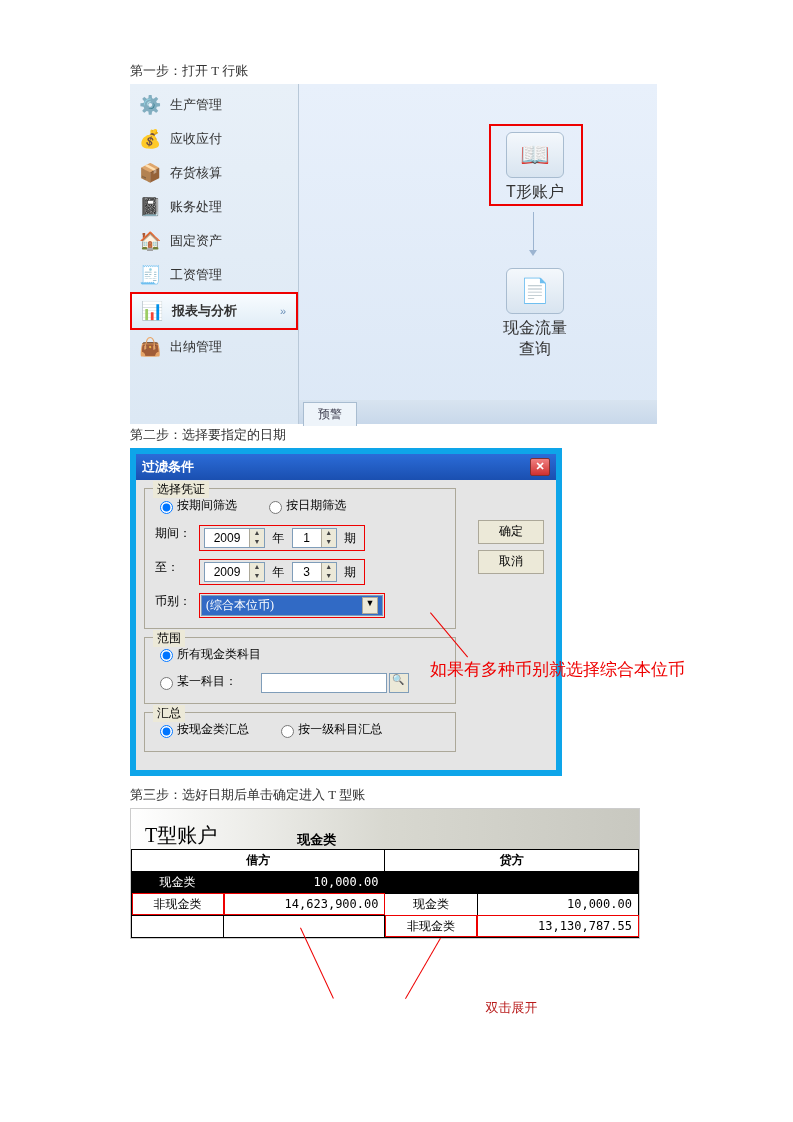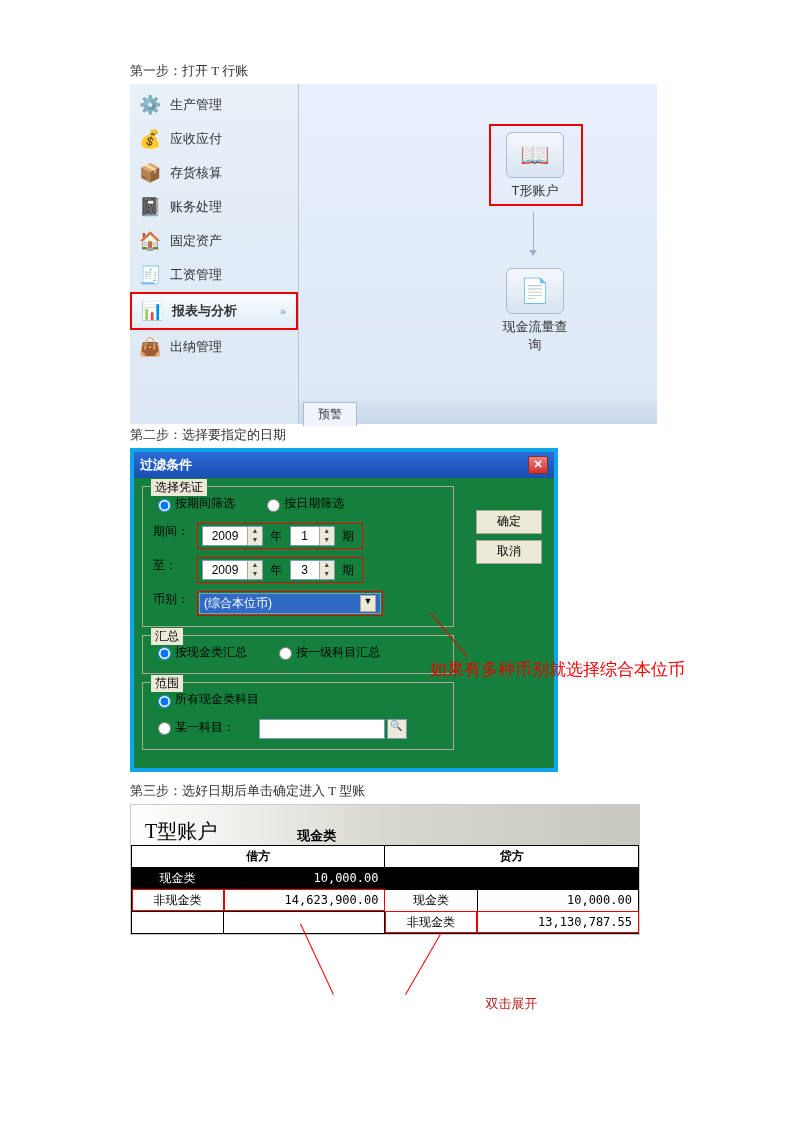--- a/index.html
+++ b/index.html
@@ -11,51 +11,51 @@
 .si { display:flex; align-items:center; height:34px; padding-left:8px; cursor:pointer; }
 .si .ic { width:26px; height:26px; display:flex; align-items:center; justify-content:center; font-size:18px; }
 .si .lab { margin-left:6px; font-size:13px; color:#333; }
 .si.active { background:linear-gradient(to bottom,#f8fcff,#e0ecf6); }
 .si.active .lab { font-weight:bold; }
 .si .arr { margin-left:auto; margin-right:10px; color:#6a8fb8; font-size:11px; }
 .redbox1 { border:2px solid #e00; }
 .main1 { flex:1; background:linear-gradient(to bottom,#e8f0fb 0%,#dce8f6 100%); position:relative; }
 .tile { position:absolute; width:72px; text-align:center; }
 .tile .tb { width:56px; height:44px; margin:0 auto 4px; background:linear-gradient(to bottom,#f4f8fc,#d8e4f0); border:1px solid #a8bcd0; border-radius:6px; display:flex; align-items:center; justify-content:center; font-size:24px; }
-.tile .tl { font-size:13px; color:#333; }
+.tile .tl { font-size:16px; color:#333; }
 .tile1 { left:200px; top:48px; }
 .tile2 { left:200px; top:184px; }
 .redbox2 { position:absolute; border:2px solid #e00; left:190px; top:40px; width:90px; height:78px; }
 .arrow-down { position:absolute; left:234px; top:128px; width:1px; height:42px; background:#9cb4d0; }
 .arrow-down:after { content:""; position:absolute; bottom:-6px; left:-4px; border:4px solid transparent; border-top:6px solid #9cb4d0; }
 .tabbar { position:absolute; bottom:0; left:0; right:0; height:24px; background:linear-gradient(to bottom,#d8e4f0,#c8d8ea); }
 .tab { display:inline-block; background:#eef4fa; border:1px solid #a8bcd0; border-bottom:none; padding:3px 14px; margin:2px 0 0 4px; font-size:12px; color:#445; }
 
-.dlg { width:420px; background:#15803d; border:4px solid #0ea5e9; font-size:12px; position:relative; }
+.dlg { width:420px; background:#e5e5e5; border:6px solid #0ea5e9; font-size:12px; position:relative; }
 .dlg .tb2 { background:linear-gradient(to bottom,#2b6cd8,#1a4fb0); color:#fff; padding:4px 6px; font-weight:bold; font-size:13px; display:flex; }
 .dlg .close { margin-left:auto; width:18px; height:16px; background:linear-gradient(to bottom,#f08080,#d03030); border:1px solid #803030; border-radius:2px; color:#fff; font-size:11px; text-align:center; line-height:14px; }
 .dlg-body { padding:8px 8px 10px 8px; position:relative; }
 .fs { border:1px solid #aca899; margin:0 0 8px 0; padding:8px 10px 10px 10px; position:relative; }
 .fs .lg { position:absolute; top:-8px; left:8px; background:#ece9d8; padding:0 4px; font-size:12px; }
 .radio { display:inline-flex; align-items:center; margin-right:24px; }
 .radio input { margin-right:4px; }
 .row { margin-top:8px; display:flex; align-items:flex-start; }
 .row .lb { width:44px; }
 .spin { display:inline-flex; align-items:center; border:1px solid #7f9db9; background:#fff; height:18px; }
 .spin .v { width:44px; text-align:center; font-size:12px; }
 .spin .v.sm { width:28px; }
 .spin .sbtn { width:14px; background:#ece9d8; border-left:1px solid #aca899; display:flex; flex-direction:column; }
 .spin .sbtn span { height:9px; font-size:7px; text-align:center; line-height:8px; color:#444; }
 .ysp { border:1px solid #e00; padding:2px 4px; display:inline-block; }
-.sel { border:1px solid #7f9db9; background:#316ac5; color:#fff; padding:1px 4px; width:172px; display:inline-flex; }
+.sel { border:1px solid #7f9db9; background:#316ac5; color:#fff; padding:1px 4px; width:172px; display:inline-flex;font-family:Liberation Serif, serif; }
 .sel .dd { margin-left:auto; background:#ece9d8; color:#000; width:14px; text-align:center; border:1px solid #aca899; font-size:9px; }
 .cbx { display:inline-flex; align-items:center; }
 .cbx input { margin-right:4px; }
 .btn { width:64px; height:22px; background:#ece9d8; border:1px solid #aca899; text-align:center; line-height:20px; font-size:12px; }
-.side-btns { position:absolute; right:12px; top:32px; }
+.side-btns { position:absolute; right:12px; top:40px; }
 .side-btns .btn { margin-bottom:6px; }
 .annot { position:absolute; color:#e00; font-size:17px; line-height:13px; }
 .diag { position:absolute; width:1px; background:#e00; transform-origin:top left; }
 
 .step3 { width:508px; background:#fff; border:1px solid #ccc; }
 .hdr3 { height:40px; background:linear-gradient(to right,#fff,#d8d8d0 50%, #c8c8c0); display:flex; align-items:flex-end; padding-left:14px; font-family:"SimSun"; }
 .hdr3 .tt { font-size:20px; font-family:"SimHei"; }
 .hdr3 .sub { font-size:13px; font-weight:bold; margin-left:80px; }
 table.tacc { width:100%; border-collapse:collapse; font-size:12px; }
 table.tacc th, table.tacc td { border:1px solid #000; padding:2px 6px; text-align:center; }
@@ -193,44 +193,44 @@
               <span class="lb">币别：</span>
          <span style="border:1px solid #e00; padding:1px;">
            <span class="sel">
                   <span>(综合本位币)</span>
                   <span class="dd">▼</span>
                 </span>
          </span>
        </div>
      </div>
      <div class="fs" style="width:290px;">
-       <span class="lg">汇总</span>
-       <label class="radio">
-              <input type="radio" checked="" style="">
-              <span>按现金类汇总</span>
-            </label>
-       <label class="radio">
-              <input type="radio" style="">
-              <span>按一级科目汇总</span>
-            </label>
-     </div>
-     <div class="fs" style="width:290px;">
        <span class="lg">范围</span>
        <div><label class="radio">
                 <input type="radio" checked="" style="">
                 <span>所有现金类科目</span>
               </label></div>
        <div class="row">
               <label class="radio">
                 <input type="radio" style="">
                 <span>某一科目：</span>
               </label>
          <input type="text" style="width: 120px; border: 1px solid rgb(127, 157, 185); height: 16px;">
          <span style="width:18px;height:18px;border:1px solid #7f9db9;background:#ece9d8;margin-left:2px;text-align:center;font-size:10px;">🔍</span>
        </div>
+     </div>
+     <div class="fs" style="width:290px;">
+       <span class="lg">汇总</span>
+       <label class="radio">
+              <input type="radio" checked="" style="">
+              <span>按现金类汇总</span>
+            </label>
+       <label class="radio">
+              <input type="radio" style="">
+              <span>按一级科目汇总</span>
+            </label>
      </div>
    </div>
  </div>
  <div class="annot" style="left:300px; top:215px;">如果有多种币别就选择综合本位币</div>
  <div class="diag" style="left:300px; top:165px; height:58px; transform:rotate(-40deg);"></div>
  </div>
 
  <div class="step-label" style="margin-top:10px;">第三步：选好日期后单击确定进入 T 型账</div>
  <div class="step3wrap">
  <div class="step3">

